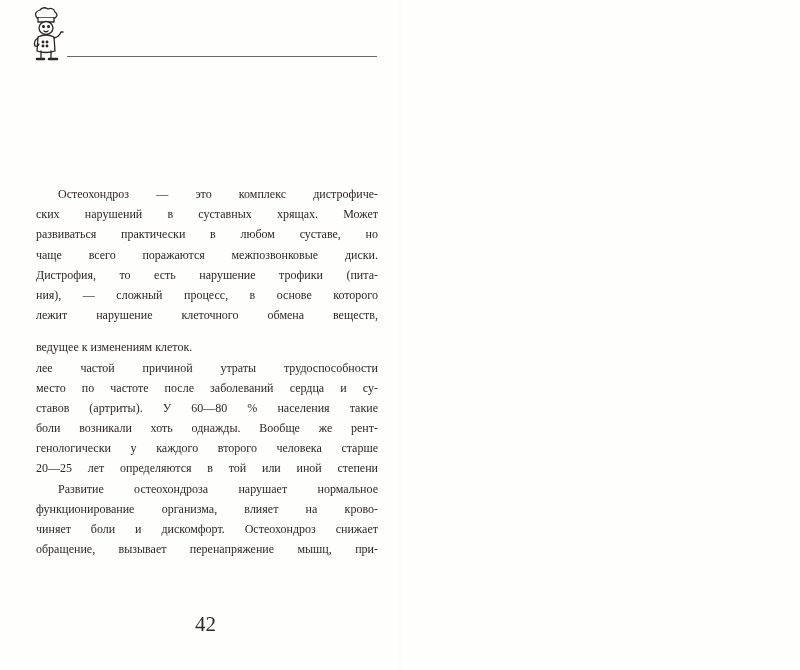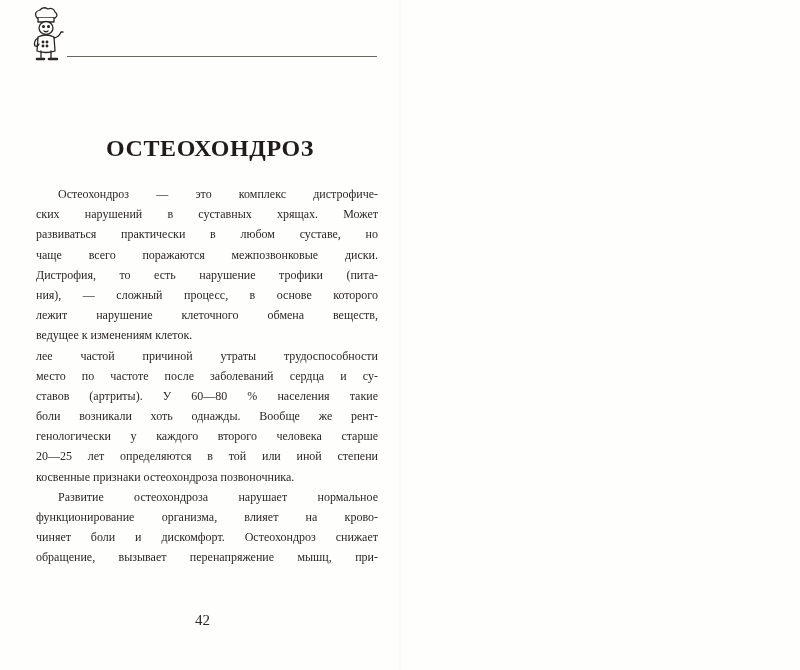--- a/index.html
+++ b/index.html
@@ -72,27 +72,28 @@
     .line {
       display: block;
       white-space: nowrap;
       text-align: justify;
       text-align-last: justify;
       height: 20.2px;
       overflow: hidden;
     }
     .line.last {
       text-align-last: left;
+      margin-top: 12px;
     }
     .line.indent { padding-left: 22px; }
 
     .page-number {
       position: absolute;
       font-family: "Liberation Serif", "DejaVu Serif", serif;
-      font-size: 15px;
+      font-size: 21px;
       color: #2c2824;
       top: 612px;
     }
     .page-number-left { left: 195px; }
 
     .gutter {
       position: absolute;
       left: 398px;
       top: 0;
       width: 4px;
@@ -125,38 +126,36 @@
 
         <path d="M13 32 q-5 3 -3 8 q3 1 4 -2"></path>
         <path d="M29 32 q5 -1 7 -6 l2 0"></path>
 
         <path d="M16 45 l0 7 M26 45 l0 7"></path>
         <path d="M12 53 l7 0 M24 53 l8 0" stroke-width="2.6"></path>
       </svg>
     </div>
     <div class="header-rule header-rule-left"></div>
 
-    <div class="chapter-title">ОСТЕОХОНДРОЗ</div>
 
     <div class="column column-left" id="left-col">
         <span class="line indent">Остеохондроз — это комплекс дистрофиче-</span>
         <span class="line">ских нарушений в суставных хрящах. Может</span>
         <span class="line">развиваться практически в любом суставе, но</span>
         <span class="line">чаще всего поражаются межпозвонковые диски.</span>
         <span class="line">Дистрофия, то есть нарушение трофики (пита-</span>
         <span class="line">ния), — сложный процесс, в основе которого</span>
         <span class="line">лежит нарушение клеточного обмена веществ,</span>
         <span class="line last">ведущее к изменениям клеток.</span>
         <span class="line">лее частой причиной утраты трудоспособности</span>
         <span class="line">место по частоте после заболеваний сердца и су-</span>
         <span class="line">ставов (артриты). У 60—80 % населения такие</span>
         <span class="line">боли возникали хоть однажды. Вообще же рент-</span>
         <span class="line">генологически у каждого второго человека старше</span>
         <span class="line">20—25 лет определяются в той или иной степени</span>
-        <span class="line last">косвенные признаки остеохондроза позвоночника.</span>
         <span class="line indent">Развитие остеохондроза нарушает нормальное</span>
         <span class="line">функционирование организма, влияет на крово-</span>
         <span class="line">чиняет боли и дискомфорт. Остеохондроз снижает</span>
         <span class="line">обращение, вызывает перенапряжение мышц, при-</span>
       </div>
 
     <div class="page-number page-number-left">42</div>
   </div>
 
   <div class="gutter"></div>

